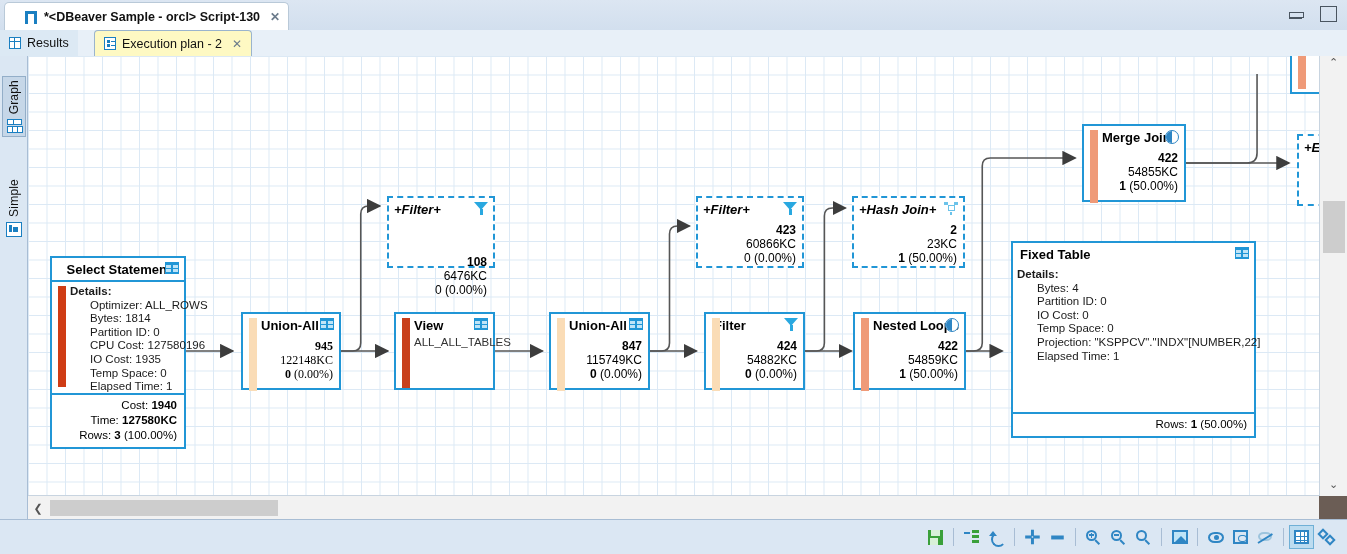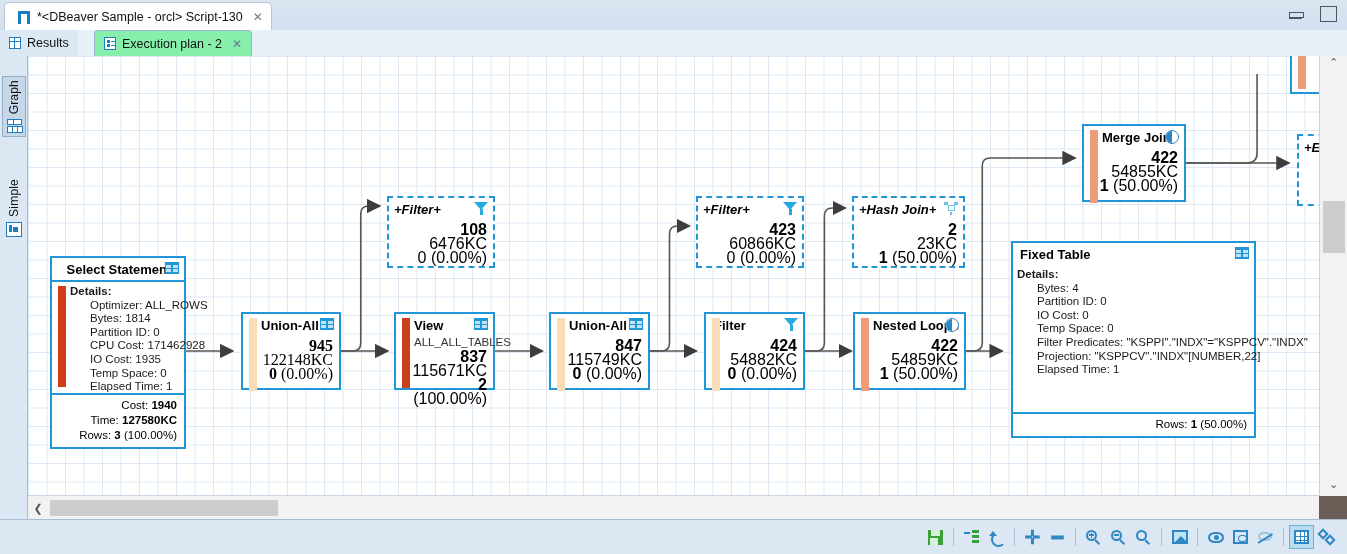--- a/index.html
+++ b/index.html
@@ -15,21 +15,21 @@
   .titlebar{
     position:absolute;left:0;top:0;width:1347px;height:30px;
     background:linear-gradient(#dce6f2,#d2dfee);
     border-bottom:1px solid #a8bdd4;
   }
   .win-tab{
     position:absolute;left:4px;top:2px;height:28px;
     background:#ffffff;
     border:1px solid #b9c9d8;border-bottom:none;
     border-radius:5px 5px 0 0;
-    display:flex;align-items:center;gap:6px;padding:0 8px 0 13px;
+    display:flex;align-items:center;gap:6px;padding:0 8px 0 20px;font-weight:bold;
   }
   .win-tab .ttl{font-size:12.5px;color:#111;white-space:nowrap;}
   .tab-close{color:#6b7b8b;font-size:12px;margin-left:4px;cursor:pointer;}
   .editor-icon{width:13px;height:13px;position:relative;flex:0 0 auto;}
   .editor-icon i{position:absolute;background:#1a7fc1;}
   .editor-icon i:nth-child(1){left:0;top:0;width:3px;height:13px;}
   .editor-icon i:nth-child(2){left:3px;top:0;width:9px;height:3px;}
   .editor-icon i:nth-child(3){left:9px;top:3px;width:3px;height:10px;}
 
   .wctrls{position:absolute;right:10px;top:6px;display:flex;gap:18px;align-items:center;}
@@ -41,21 +41,21 @@
   
   .tabrow{
     position:absolute;left:0;top:30px;width:1347px;height:26px;
     background:#e8f0f8;border-bottom:1px solid #9ab4cd;
   }
   .ctab{
     position:absolute;top:0;height:26px;display:flex;align-items:center;gap:6px;
     padding:0 9px;font-size:12.5px;color:#111;cursor:pointer;
   }
   .ctab.inactive{left:0;background:#dce9f4;}
-  .ctab.active{left:94px;background:#86efac;border:1px solid #9ab4cd;border-bottom:1px solid #fff;border-radius:4px 4px 0 0;height:25px;}
+  .ctab.active{left:94px;background:#fef9c3;border:1px solid #9ab4cd;border-bottom:1px solid #fff;border-radius:4px 4px 0 0;height:25px;}
   .ico-grid{width:12px;height:12px;border:1.6px solid #1a7fc1;box-sizing:border-box;position:relative;background:#fff;}
   .ico-grid:before{content:"";position:absolute;left:0;top:3px;right:0;border-top:1.4px solid #1a7fc1;}
   .ico-grid:after{content:"";position:absolute;left:3.5px;top:0;bottom:0;border-left:1.4px solid #1a7fc1;}
   .ico-plan{width:12px;height:13px;border:1.6px solid #1a7fc1;box-sizing:border-box;background:#fff;position:relative;}
   .ico-plan:before{content:"";position:absolute;left:1.5px;top:2px;width:3px;height:3px;background:#1a7fc1;box-shadow:0 4px 0 #1a7fc1;}
   .ico-plan:after{content:"";position:absolute;left:6px;top:2.5px;width:3.5px;height:1.6px;background:#1a7fc1;box-shadow:0 4px 0 #1a7fc1;}
 
   
   .rail{
     position:absolute;left:0;top:56px;width:27px;bottom:0;
@@ -101,21 +101,21 @@
   .nhead.center{justify-content:center;}
   .nhead .nicon{position:absolute;right:5px;top:4px;}
   .node.dashed .nhead{font-style:italic;padding-left:5px;}
   .nsub{font-size:11.5px;color:#333;padding:0 7px 2px 7px;}
   .nbody{position:relative;padding:3px 6px 4px 6px;}
   .bar{position:absolute;left:6px;top:4px;width:8px;bottom:6px;}
   .bar.red{background:#cf3c15;}
   .bar.dark{background:#c8401c;}
   .bar.light{background:#fadcb6;}
   .bar.mid{background:#ef9a78;}
-  .metrics{text-align:right;line-height:14px;font-size:16px;}
+  .metrics{text-align:right;line-height:14px;font-size:12px;}
   .metrics .m1{font-weight:bold;}
   .details{font-size:11.5px;line-height:13.6px;color:#1b1b1b;}
   .details .dl{padding-left:20px;white-space:nowrap;}
   .details .dt{font-weight:bold;padding-left:0;}
   .nfoot{border-top:2px solid #2196d6;text-align:right;padding:3px 7px 4px 0;line-height:15px;font-size:11.5px;}
   .nfoot b{font-weight:bold;}
   .hdr-sep{border-bottom:2px solid #2196d6;}
 
   
   .g-table{width:14px;height:12px;background:#2196d6;position:relative;}
@@ -282,21 +282,21 @@
         <span>Select Statement</span>
         <span class="nicon g-table"></span>
       </div>
       <div class="nbody" style="height:104px;">
         <span class="bar red"></span>
         <div class="details" style="padding-left:12px;">
           <div class="dt">Details:</div>
           <div class="dl">Optimizer: ALL_ROWS</div>
           <div class="dl">Bytes: 1814</div>
           <div class="dl">Partition ID: 0</div>
-          <div class="dl">CPU Cost: 171462928</div>
+          <div class="dl">CPU Cost: 127580196</div>
           <div class="dl">IO Cost: 1935</div>
           <div class="dl">Temp Space: 0</div>
           <div class="dl">Elapsed Time: 1</div>
         </div>
       </div>
       <div class="nfoot">
         <div><span>Cost:</span>
           <b>1940</b></div>
         <div><span>Time:</span>
           <b>127580KC</b></div>
@@ -323,26 +323,20 @@
     </div>
 
     <div class="node solid" style="left:366px;top:256px;width:101px;height:78px;">
       <div class="nhead" style="padding-left:18px;">
         <span>View</span>
         <span class="nicon g-table"></span>
       </div>
       <div class="nbody" style="height:52px;padding-top:0;">
         <span class="bar dark" style="top:-18px;bottom:4px;"></span>
         <div class="nsub" style="padding-left:12px;">ALL_ALL_TABLES</div>
-        <div class="metrics">
-          <div class="m1">837</div>
-          <div>115671KC</div>
-          <div><b>2</b>
-            <span>(100.00%)</span></div>
-        </div>
       </div>
     </div>
 
     <div class="node solid" style="left:521px;top:256px;width:101px;height:78px;">
       <div class="nhead" style="padding-left:18px;">
         <span>Union-All</span>
         <span class="nicon g-table"></span>
       </div>
       <div class="nbody" style="height:52px;">
         <span class="bar light" style="top:-18px;bottom:4px;"></span>
@@ -385,21 +379,21 @@
             <span>(50.00%)</span></div>
         </div>
       </div>
     </div>
 
     <div class="node dashed" style="left:359px;top:140px;width:108px;height:72px;">
       <div class="nhead">
         <span>+Filter+</span>
         <span class="nicon g-filter"></span>
       </div>
-      <div class="nbody" style="height:46px;">
+      <div class="nbody" style="height:46px;margin-top:32px;">
         <div class="metrics">
           <div class="m1">108</div>
           <div>6476KC</div>
           <div><span>0</span>
             <span>(0.00%)</span></div>
         </div>
       </div>
     </div>
 
     <div class="node dashed" style="left:668px;top:140px;width:108px;height:72px;">
@@ -458,21 +452,20 @@
         <span>Fixed Table</span>
         <span class="nicon g-table"></span>
       </div>
       <div class="nbody" style="height:140px;padding-left:4px;">
         <div class="details">
           <div class="dt">Details:</div>
           <div class="dl">Bytes: 4</div>
           <div class="dl">Partition ID: 0</div>
           <div class="dl">IO Cost: 0</div>
           <div class="dl">Temp Space: 0</div>
-          <div class="dl">Filter Predicates:  "KSPPI"."INDX"="KSPPCV"."INDX"</div>
           <div class="dl">Projection: "KSPPCV"."INDX"[NUMBER,22]</div>
           <div class="dl">Elapsed Time: 1</div>
         </div>
       </div>
       <div class="nfoot">
         <div><span>Rows:</span>
           <b>1</b>
           <span>(50.00%)</span></div>
       </div>
     </div>

